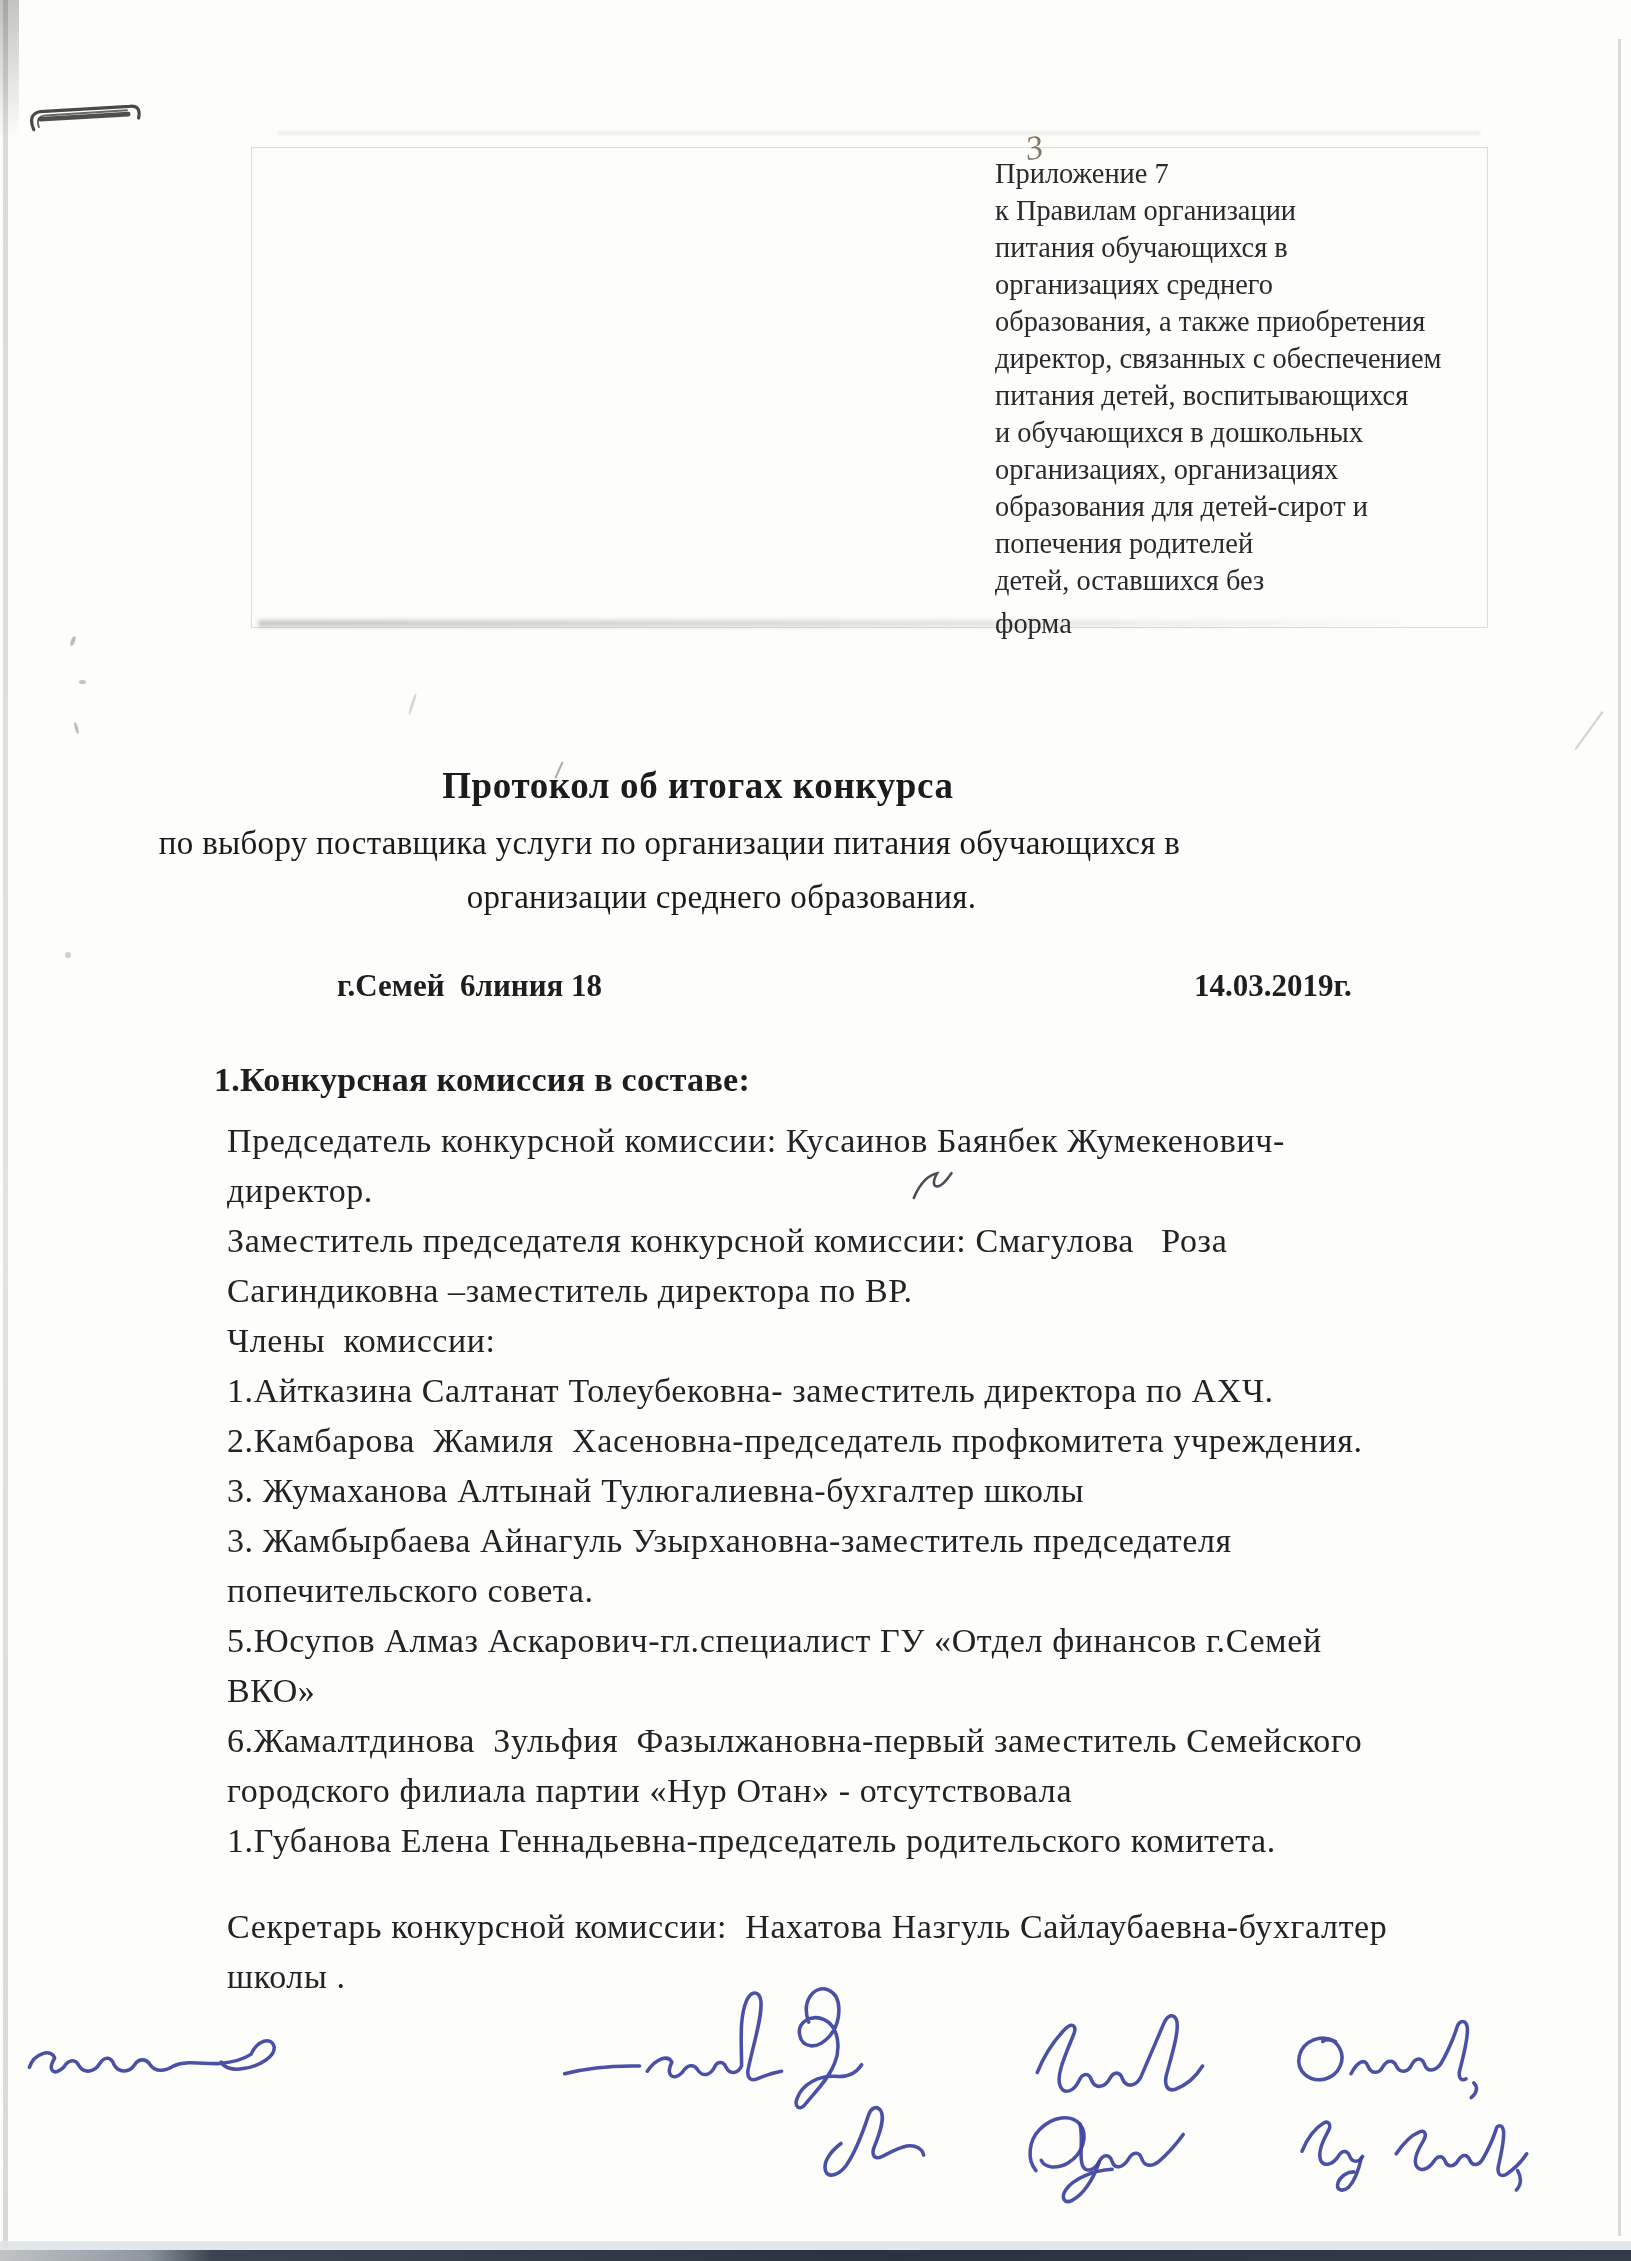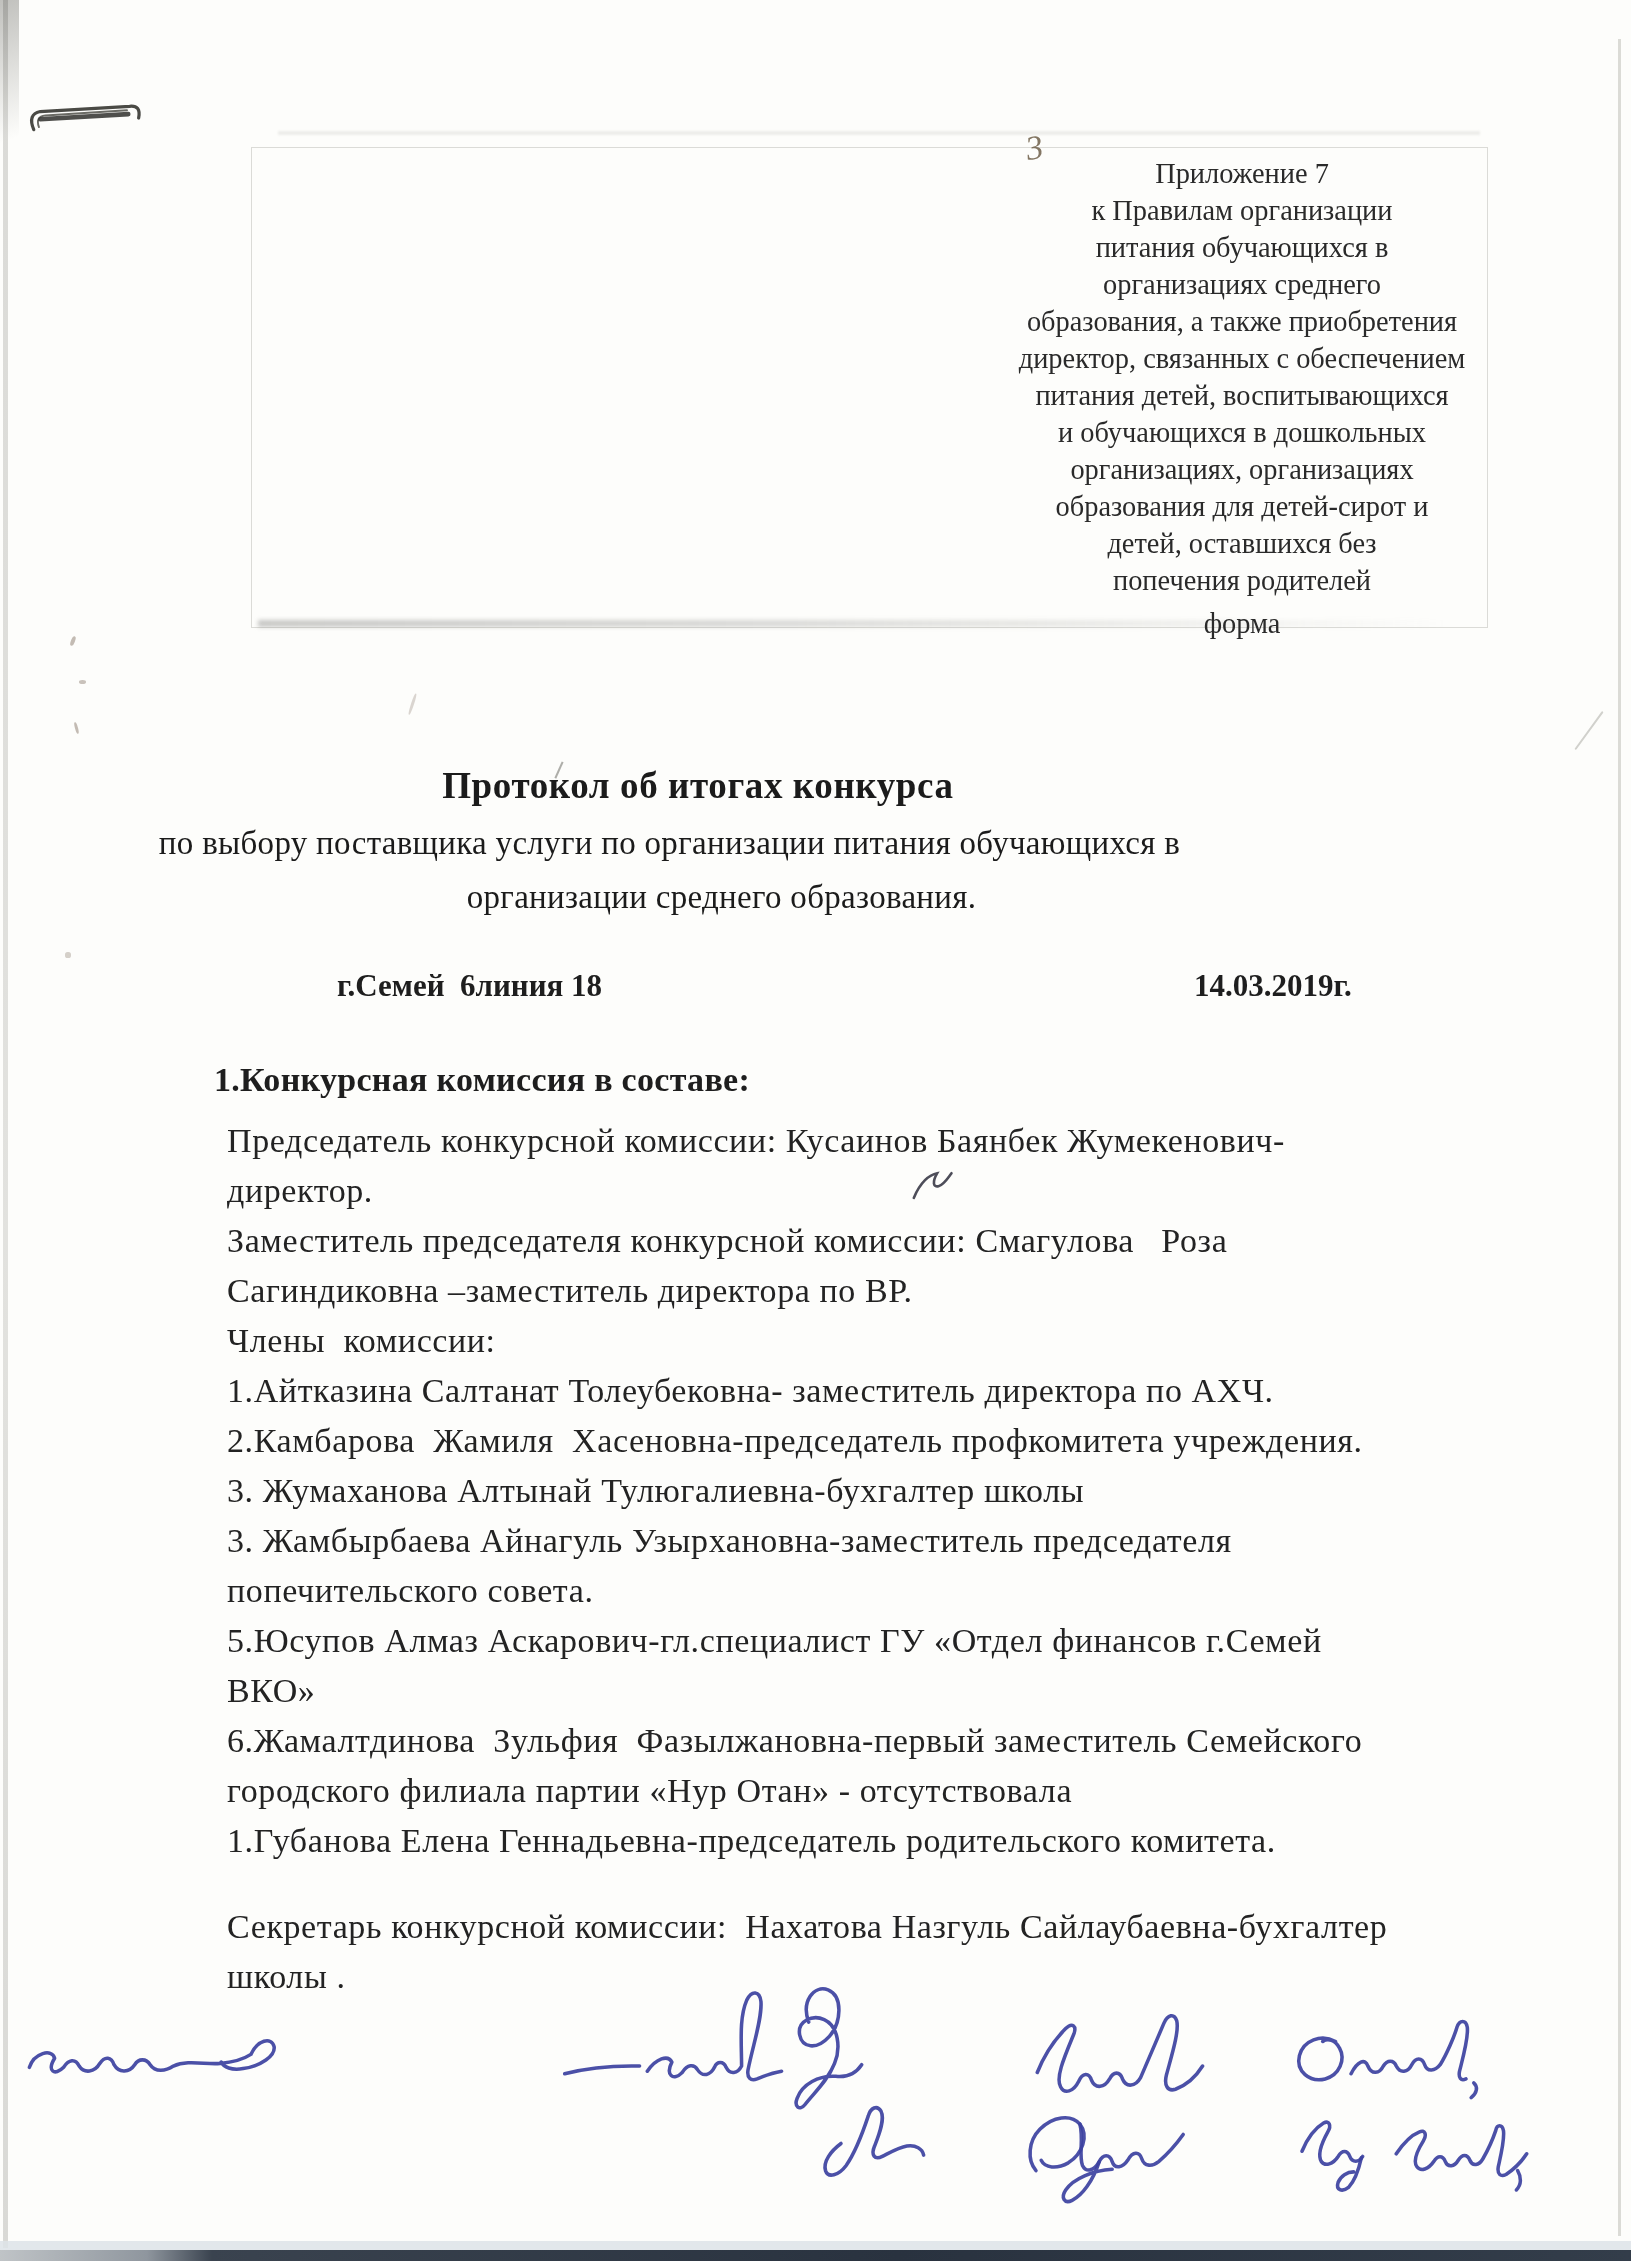--- a/index.html
+++ b/index.html
@@ -29,21 +29,21 @@
     filter:blur(1.9px);}
   .note-streak{left:278px;top:131px;width:1202px;height:3.9px;background:rgba(140,140,136,.14);filter:blur(1.3px);}
   .speck{background:#8a7a6c;border-radius:45%;}
   .scratch-diag{left:1588px;top:707px;width:1.9px;height:47px;background:#c6c6c0;
     transform:rotate(36deg);opacity:.8;border-radius:1.3px;}
   .tick-title{left:558px;top:761px;width:1.9px;height:18px;background:#9a9a95;
     transform:rotate(24deg);opacity:.8;}
   
   .page-mark{left:1026px;top:129px;font-size:34px;font-style:italic;color:#6e5f49;
     transform:rotate(-10deg);opacity:.85;}
-  .note{left:995px;top:155px;width:494px;text-align:center;
+  .note{left:995px;top:155px;width:494px;
     font-size:28.4px;line-height:37px;color:#2a2a2a;}
   .note div{white-space:pre;}
   .note .forma{margin-top:5.8px;}
   .title-wrap{left:0;top:764px;width:1339px;text-align:center;color:#1b1b1b;}
   .title-line1{font-size:37px;font-weight:bold;letter-spacing:0.6px;transform:translateX(28.4px);}
   .title-line2{font-size:33px;margin-top:18px;letter-spacing:0.3px;}
   .title-line3{font-size:33px;margin-top:17px;letter-spacing:0.3px;transform:translateX(52px);}
   .meta-place{left:337px;top:968px;font-size:31px;font-weight:bold;white-space:pre;}
   .meta-date{left:1194px;top:968px;font-size:31px;font-weight:bold;white-space:pre;}
   .section-heading{left:214px;top:1061px;font-size:34px;font-weight:bold;letter-spacing:0.3px;white-space:pre;}
@@ -87,22 +87,22 @@
     <div>Приложение 7</div>
     <div>к Правилам организации</div>
     <div>питания обучающихся в</div>
     <div>организациях среднего</div>
     <div>образования, а также приобретения</div>
     <div>директор, связанных с обеспечением</div>
     <div>питания детей, воспитывающихся</div>
     <div>и обучающихся в дошкольных</div>
     <div>организациях, организациях</div>
     <div>образования для детей-сирот и</div>
+    <div>попечения родителей</div>
     <div>детей, оставшихся без</div>
-    <div>попечения родителей</div>
     <div class="forma">форма</div>
   </div>
 
   <div class="abs tick-title"></div>
 
   <div class="abs title-wrap">
     <div class="title-line1">Протокол об итогах конкурса</div>
     <div class="title-line2">по выбору поставщика услуги  по организации  питания обучающихся в</div>
     <div class="title-line3">организации  среднего образования.</div>
   </div>

